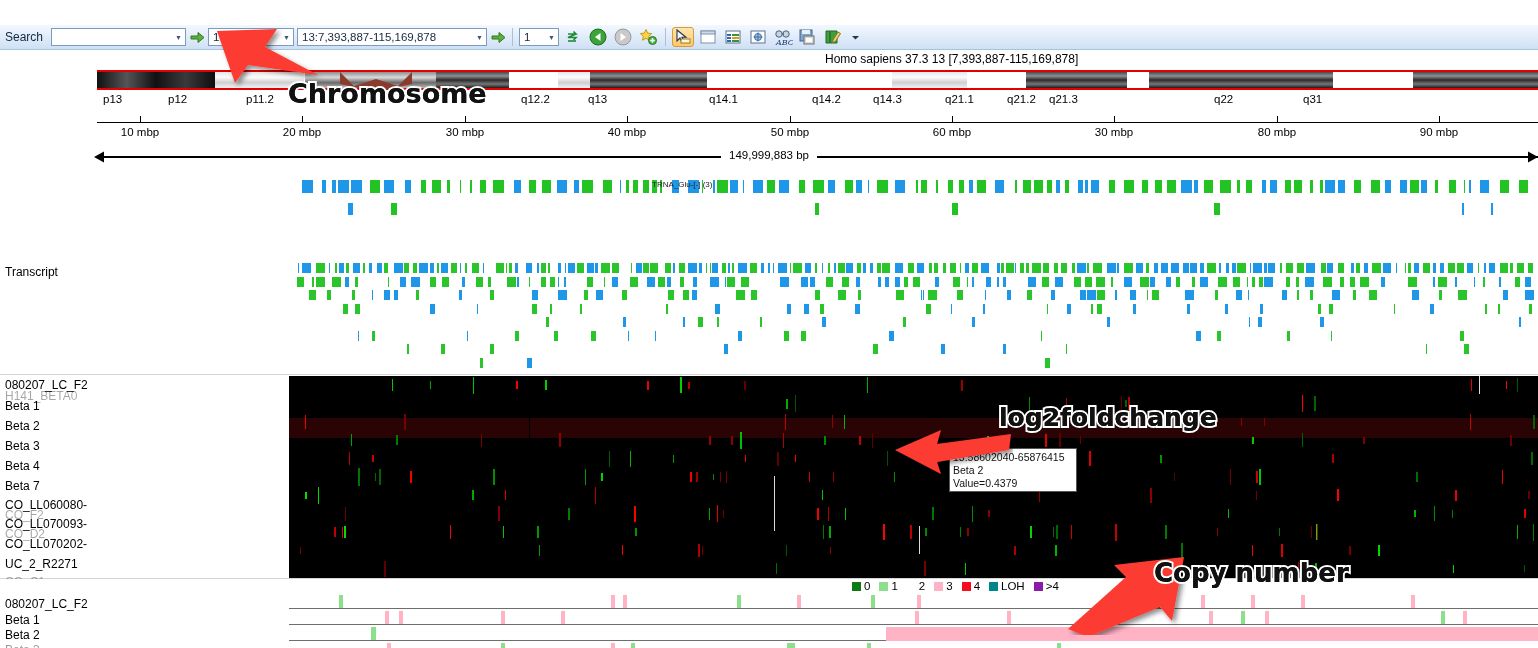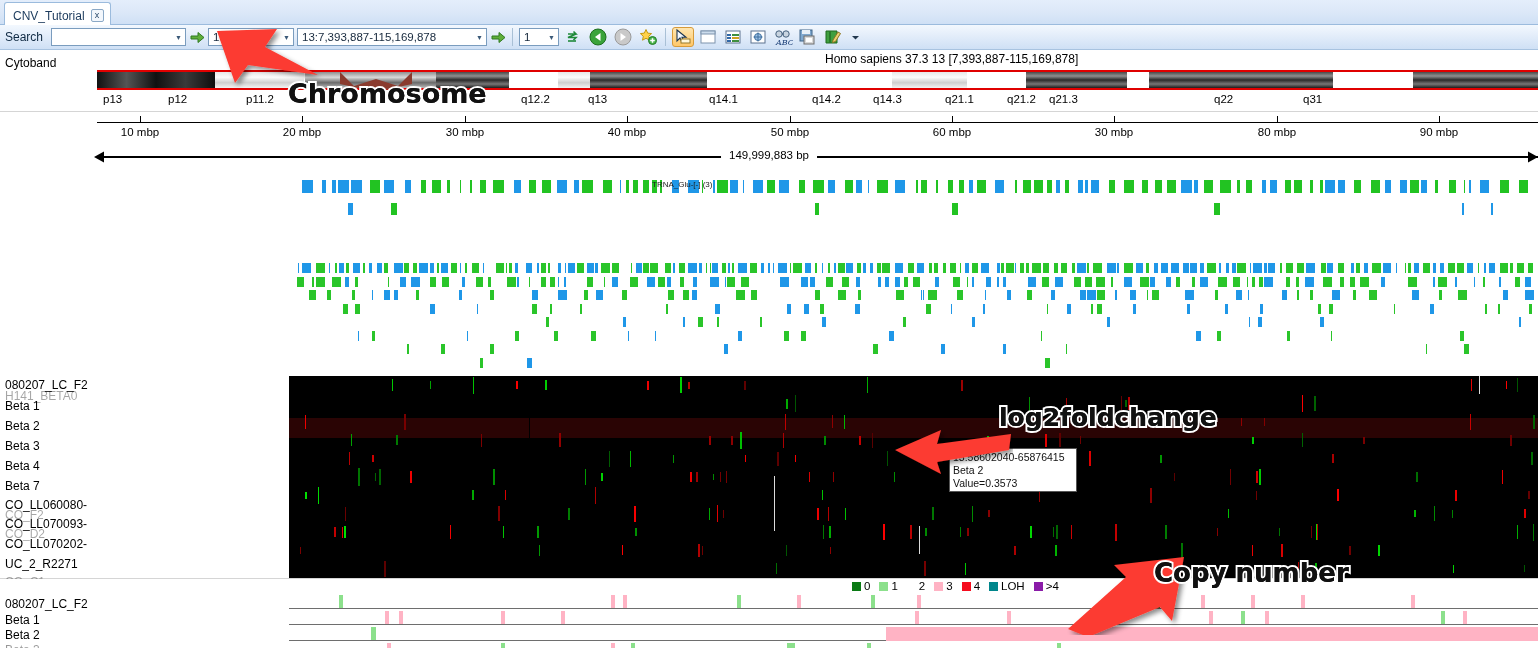--- a/index.html
+++ b/index.html
@@ -126,26 +126,20 @@
     font-family:"DejaVu Sans", sans-serif; white-space:nowrap;
   }
   .arrowsvg { position:absolute; z-index:55; }
   .brown-arrow { position:absolute; z-index:50; }
 </style>
 </head>
 <body>
 
 <div id="app">
 
-  <div class="tabbar">
-    <div class="tab">
-      <span>CNV_Tutorial</span>
-      <span class="tab-close">x</span>
-    </div>
-  </div>
 
   <div class="toolbar">
     <span class="tb-label">Search</span>
 
     <span class="combo w-search">
       <span></span>
       <span class="arrow">▼</span>
     </span>
 
     <span class="goicon">
@@ -258,23 +252,20 @@
           <path d="M9 12 l5 -8 2.5 1.5 -5 8 -3 1 z" fill="#e8d070" stroke="#8a7520"></path>
         </svg>
     </span>
     <span class="goicon">
       <svg width="9" height="9" viewBox="0 0 9 9">
           <path d="M1 3 l3.5 3.5 L8 3 z" fill="#22384f"></path>
         </svg>
     </span>
   </div>
 
-  <div class="row" style="top:50px;height:62px;">
-    <div class="rowlabel" style="top:6px;">Cytoband</div>
-  </div>
   <div class="hdrtext" style="left:825px;top:52px;">Homo sapiens  37.3  13 [7,393,887-115,169,878]</div>
 
   <div class="ideo">
     <div class="ideo-outline"></div>
     <div id="bands">
         <div class="band" style="left: 0px; width: 118.162px; background: linear-gradient(to right, rgb(17, 17, 17), rgb(85, 85, 85), rgb(17, 17, 17), rgb(58, 58, 58), rgb(13, 13, 13));"></div>
         <div class="band" style="left: 118.162px; width: 89.342px; background: linear-gradient(rgb(232, 232, 232), rgb(251, 251, 251), rgb(207, 207, 207), rgb(242, 242, 242));"></div>
         <div class="band" style="left: 207.504px; width: 131.131px; background: linear-gradient(rgb(143, 143, 143), rgb(216, 216, 216), rgb(106, 106, 106), rgb(187, 187, 187));"></div>
         <div class="band" style="left: 338.635px; width: 73.491px; background: linear-gradient(rgb(74, 74, 74), rgb(143, 143, 143), rgb(43, 43, 43), rgb(119, 119, 119), rgb(29, 29, 29));"></div>
         <div class="band" style="left: 461.12px; width: 31.702px; background: linear-gradient(rgb(232, 232, 232), rgb(251, 251, 251), rgb(207, 207, 207), rgb(242, 242, 242));"></div>
@@ -435,20 +426,23 @@
       <div class="feat" style="left: 59.1792px; top: 25px; width: 5px; height: 12px; background: rgb(31, 151, 232);"></div>
       <div class="feat" style="left: 101.79px; top: 25px; width: 6px; height: 12px; background: rgb(34, 195, 34);"></div>
       <div class="feat" style="left: 526.29px; top: 25px; width: 4px; height: 12px; background: rgb(34, 195, 34);"></div>
       <div class="feat" style="left: 663.245px; top: 25px; width: 6px; height: 12px; background: rgb(34, 195, 34);"></div>
       <div class="feat" style="left: 924.992px; top: 25px; width: 6px; height: 12px; background: rgb(34, 195, 34);"></div>
       <div class="feat" style="left: 1172.61px; top: 25px; width: 2px; height: 12px; background: rgb(31, 151, 232);"></div>
       <div class="feat" style="left: 1202.15px; top: 25px; width: 2px; height: 12px; background: rgb(31, 151, 232);"></div>
     </div>
   <div class="hdrtext" style="left:652px;top:180px;font-size:8px;color:#1b1b1b;">TRNA_Glu-[-] (3)</div>
 
+  <div class="row" style="top:259px;height:116px;">
+    <div class="rowlabel" style="top:6px;">Transcript</div>
+  </div>
   <div class="featcanvas" id="txcanvas" style="left:289px;top:261px;width:1249px;height:112px;">
       <div class="feat" style="left: 8.98667px; top: 2px; width: 1px; height: 10px; background: rgb(31, 151, 232);"></div>
       <div class="feat" style="left: 13.4918px; top: 2px; width: 9px; height: 10px; background: rgb(31, 151, 232);"></div>
       <div class="feat" style="left: 26.8874px; top: 2px; width: 9px; height: 10px; background: rgb(42, 197, 42);"></div>
       <div class="feat" style="left: 40.4px; top: 2px; width: 1px; height: 10px; background: rgb(31, 151, 232);"></div>
       <div class="feat" style="left: 46.1179px; top: 2px; width: 2px; height: 10px; background: rgb(42, 197, 42);"></div>
       <div class="feat" style="left: 49.9001px; top: 2px; width: 5px; height: 10px; background: rgb(31, 151, 232);"></div>
       <div class="feat" style="left: 56.5985px; top: 2px; width: 3px; height: 10px; background: rgb(42, 197, 42);"></div>
       <div class="feat" style="left: 64.0655px; top: 2px; width: 7px; height: 10px; background: rgb(31, 151, 232);"></div>
       <div class="feat" style="left: 74.4817px; top: 2px; width: 2px; height: 10px; background: rgb(42, 197, 42);"></div>
@@ -1035,21 +1029,21 @@
       </div>
       <div class="legitem">
         <span class="swatch" style="background: rgb(138, 27, 168);"></span>
         <span>&gt;4</span>
       </div>
     </div>
 
   <div class="tooltip">
     <div>13:58602040-65876415</div>
     <div>Beta 2</div>
-    <div>Value=0.3573</div>
+    <div>Value=0.4379</div>
   </div>
 
   <div class="row" style="top:579px;height:69px;border-bottom:none;"></div>
   <div id="cnvlabels">
       <div class="rowlabel" style="top: 597px;">080207_LC_F2</div>
       <div class="rowlabel" style="top: 613px;">Beta 1</div>
       <div class="rowlabel" style="top: 628px;">Beta 2</div>
       <div class="rowlabel" style="top: 643px; opacity: 0.4;">Beta 3</div>
     </div>
   <div class="cnv" id="cnv" style="top:594px;height:54px;">

